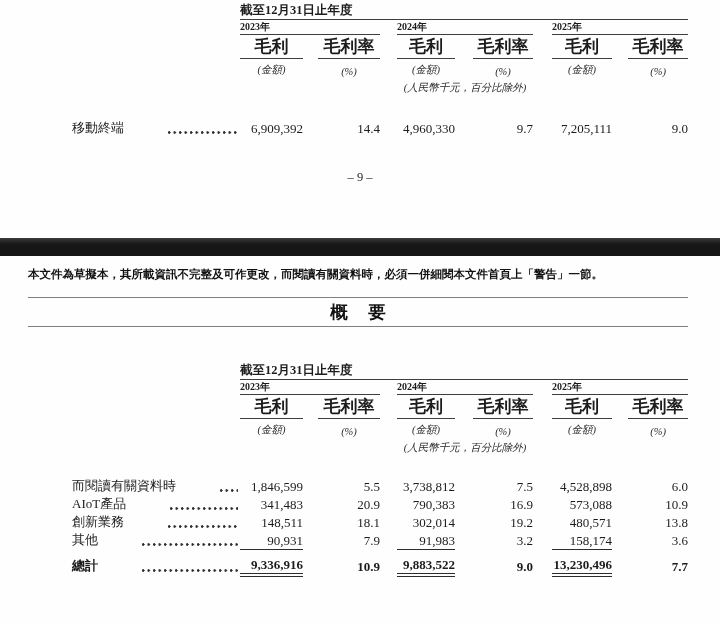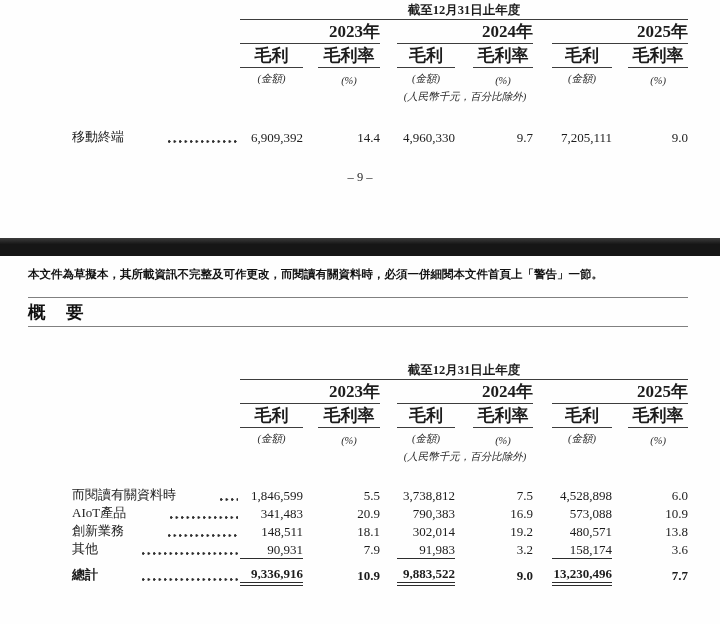--- a/index.html
+++ b/index.html
@@ -7,22 +7,22 @@
     width:720px; height:624px; background:#ffffff;
     font-family:"Liberation Serif","DejaVu Serif",serif;
     color:#1a1a1a;
   }
   .page { position:relative; width:720px; height:624px; overflow:hidden; background:#fefefe; }
 
   
   table.fin { border-collapse:collapse; table-layout:fixed; width:616px; font-size:13px; color:#1c1c1c; }
   table.fin td { padding:0; vertical-align:bottom; }
   .rule-b { border-bottom:1.5px solid #3d3d3d; }
-  td.period { text-align:center; font-weight:bold; font-size:12.5px; padding:2px 0 4px; }
-  td.year   { text-align:right; font-weight:bold; font-size:17px; padding:3px 0 3px; }
+  td.period { font-weight:bold; font-size:12.5px; padding:2px 0 4px; }
+  td.year   { text-align:left; font-weight:bold; font-size:10px; padding:3px 0 3px; }
   td.h      { text-align:center; font-weight:bold; font-size:17px; padding:4px 0 3px; }
   tr.sub td { text-align:center; font-style:italic; font-size:10.5px; padding-top:4px; color:#2a2a2a;margin-top:15px; }
   td.unit-note { white-space:nowrap; overflow:visible; }
   tr.vspace1 td { height:24px; }
   tr.vspace2 td { height:22px; }
   td.num { text-align:right; white-space:nowrap; padding:4px 0 3px; }
   td.lbl { padding:4px 6px 3px 0; }
   .lbl-inner { display:flex; align-items:flex-end;gap:39px; }
   .lbl-t { white-space:nowrap; }
   .leader {
@@ -37,21 +37,21 @@
   
   #t1 { position:absolute; left:72px; top:2px; }
   #t2 { position:absolute; left:72px; top:362px; }
   .pagenum { position:absolute; left:0; top:170px; width:720px; text-align:center; font-size:12.5px; color:#2a2a2a; }
   .sep-bar { position:absolute; left:0; top:238px; width:720px; height:18px;
              background:linear-gradient(#3c3c3c 0%, #161616 35%, #161616 100%); }
   .warning { position:absolute; left:28px; top:266px; width:664px;
              font-weight:bold; font-size:11.5px; line-height:16px; color:#111; }
   .hr { position:absolute; left:28px; width:660px; height:0; border-top:1.5px solid #808080; }
   #hr1 { top:297px; } #hr2 { top:326px; }
-  .sec-title { position:absolute; left:28px; top:300px; width:660px; text-align:left;
+  .sec-title { position:absolute; left:28px; top:300px; width:660px; text-align:center;
                font-size:17.5px; font-weight:bold; word-spacing:16px; color:#111; }
 </style>
 </head>
 <body>
 
 <div class="page">
 
   <table class="fin" id="t1">
     <colgroup>
       <col style="width:168px">

